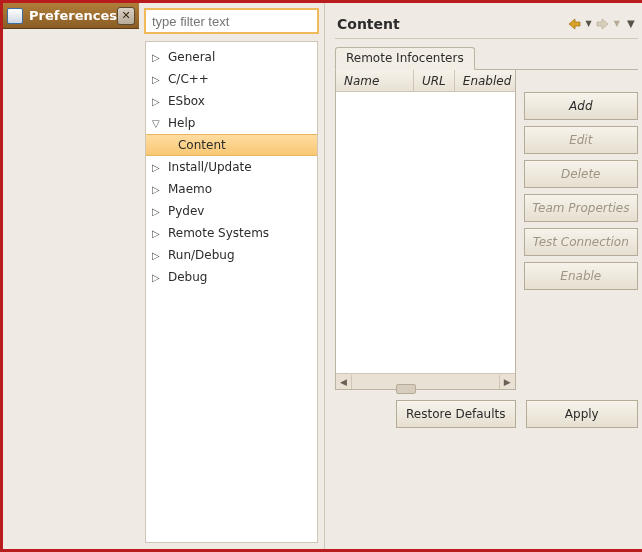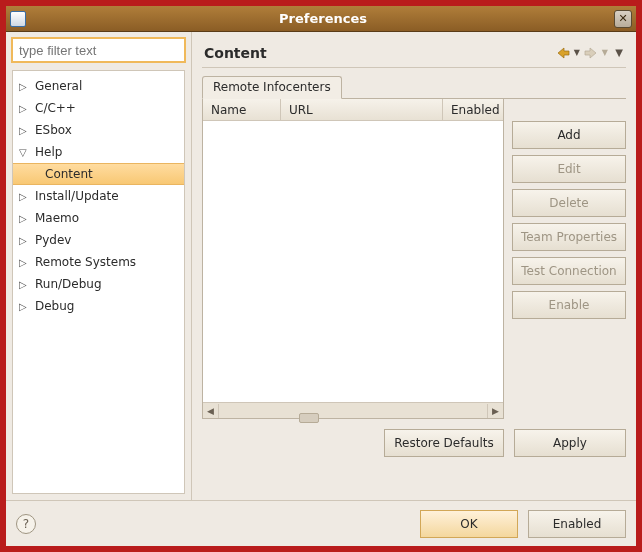--- a/index.html
+++ b/index.html
@@ -10,23 +10,22 @@
     font-family: "DejaVu Sans", "Liberation Sans", Arial, sans-serif;
     font-size: 12px;
     color: #2b2b2b;
     background: #eee;
     overflow: hidden;
   }
   .window {
     width: 642px;
     height: 552px;
     display: flex;
-    flex-direction: column;
     background: #efeae3;
-    border: 6px solid #b91c1c;
+    border: 3px solid #b91c1c;
     box-shadow: 0 3px 12px rgba(0,0,0,0.4);
   }
   .titlebar {
     height: 26px;
     background: linear-gradient(#b07e3a, #8b5d25);
     border-bottom: 1px solid #5a3c17;
     display: flex;
     align-items: center;
     padding: 0 4px;
     color: #fff;
@@ -153,20 +152,21 @@
     background: #f2ede5;
     border: 1px solid #bdb3a2;
     border-bottom: 1px solid #f2ede5;
     border-radius: 3px 3px 0 0;
     padding: 3px 10px 4px 10px;
     margin-bottom: -1px;
   }
   .table-area {
     display:flex;
     gap: 8px;
+    font-style: italic;
   }
   .table-wrap {
     flex:1;
     border: 1px solid #bdb3a2;
     border-top: none;
     display:flex; flex-direction:column;
     height: 320px;
   }
   .thead {
     display:flex;

